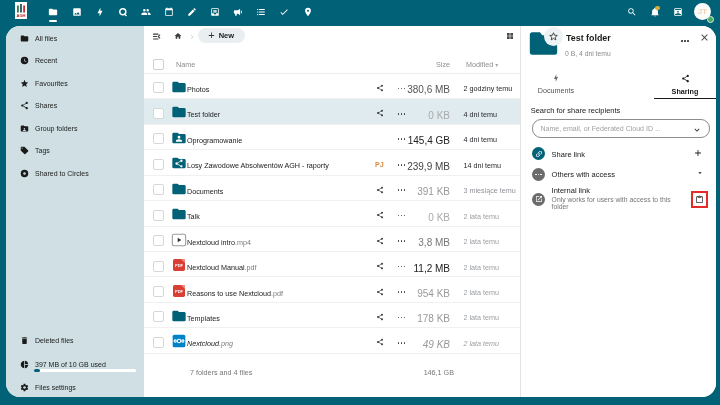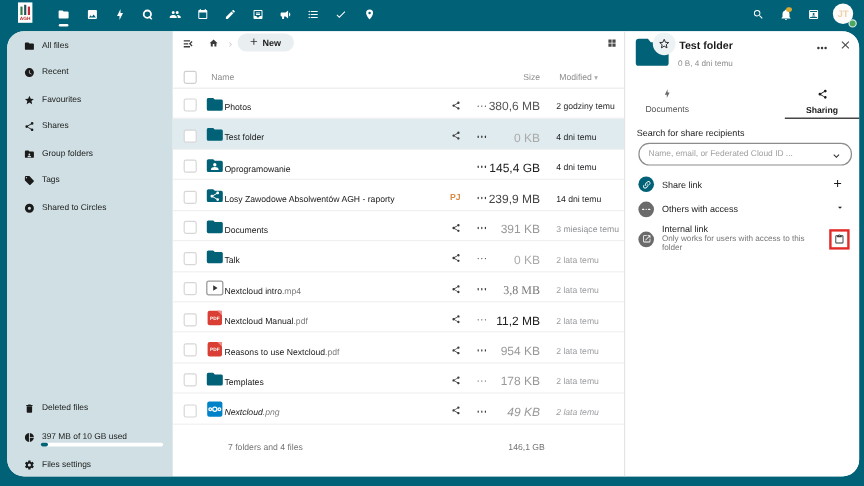--- a/index.html
+++ b/index.html
@@ -301,21 +301,21 @@
       <div class="cb"></div>
       <svg class="ficon" viewBox="0 0 24 24">
           <rect x="2" y="3.5" width="20" height="17" rx="2.5" fill="#fff" stroke="#9a9a9a" stroke-width="1.6"></rect>
           <path d="M10,8.5L15.5,12L10,15.5Z" fill="#333"></path>
         </svg>
       <div class="fname">Nextcloud intro<span class="ext">.mp4</span></div>
       <div class="share"><svg viewBox="0 0 24 24">
             <path d="M18,16.08C17.24,16.08 16.56,16.38 16.04,16.85L8.91,12.7C8.96,12.47 9,12.24 9,12C9,11.76 8.96,11.53 8.91,11.3L15.96,7.19C16.5,7.69 17.21,8 18,8A3,3 0 0,0 21,5A3,3 0 0,0 18,2A3,3 0 0,0 15,5C15,5.24 15.04,5.47 15.09,5.7L8.04,9.81C7.5,9.31 6.79,9 6,9A3,3 0 0,0 3,12A3,3 0 0,0 6,15C6.79,15 7.5,14.69 8.04,14.19L15.16,18.34C15.11,18.55 15.08,18.78 15.08,19C15.08,20.61 16.39,21.91 18,21.91C19.61,21.91 20.92,20.61 20.92,19A2.92,2.92 0 0,0 18,16.08Z"></path>
           </svg></div>
       <div class="dots"><i></i><i></i><i></i></div>
-      <div class="fsize" style="color:#777;font-family:Liberation Serif, serif;">3,8 MB</div>
+      <div class="fsize" style="color:#777;">3,8 MB</div>
       <div class="fdate" style="color:#9b9ea2;">2 lata temu</div>
     </div>
     <div class="frow" style="top:226.05px;">
       <div class="cb"></div>
       <svg class="ficon" viewBox="0 0 24 24">
           <rect x="3" y="3" width="18" height="18" rx="2.5" fill="#d93f34"></rect>
           <path d="M15,3H21V9Z" fill="#ee8d85"></path>
           <text x="12" y="14.5" font-size="6" font-weight="bold" fill="#fff" text-anchor="middle" font-family="Liberation Sans">PDF</text>
         </svg>
       <div class="fname">Nextcloud Manual<span class="ext">.pdf</span></div>

